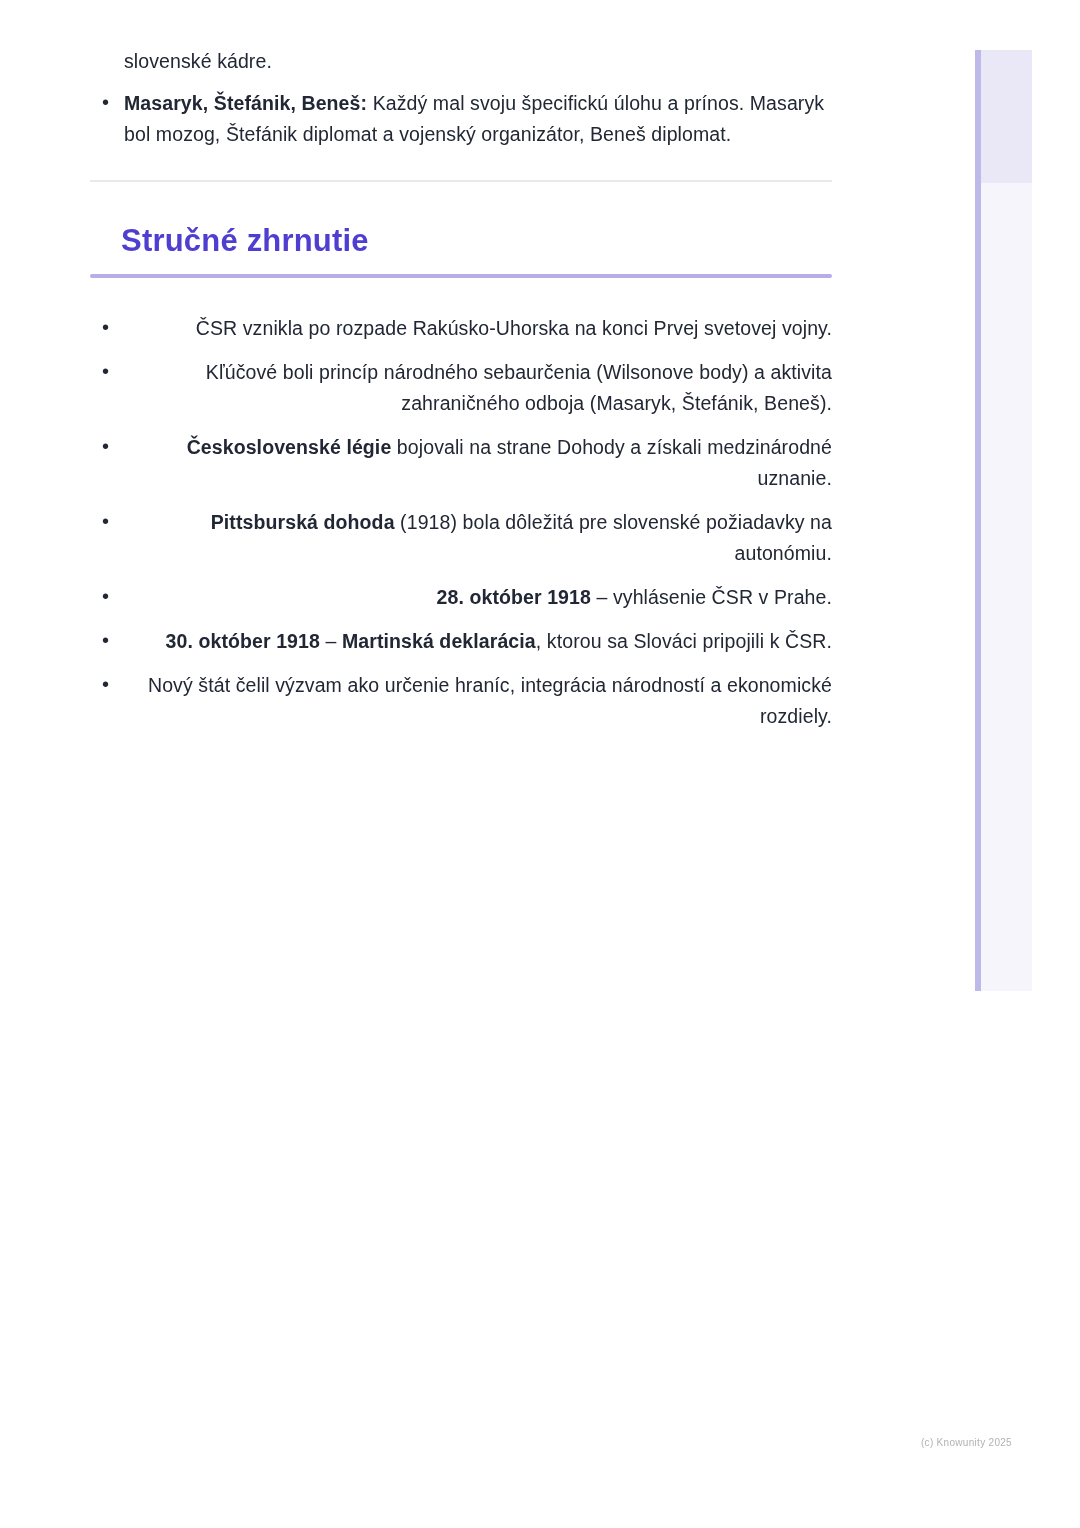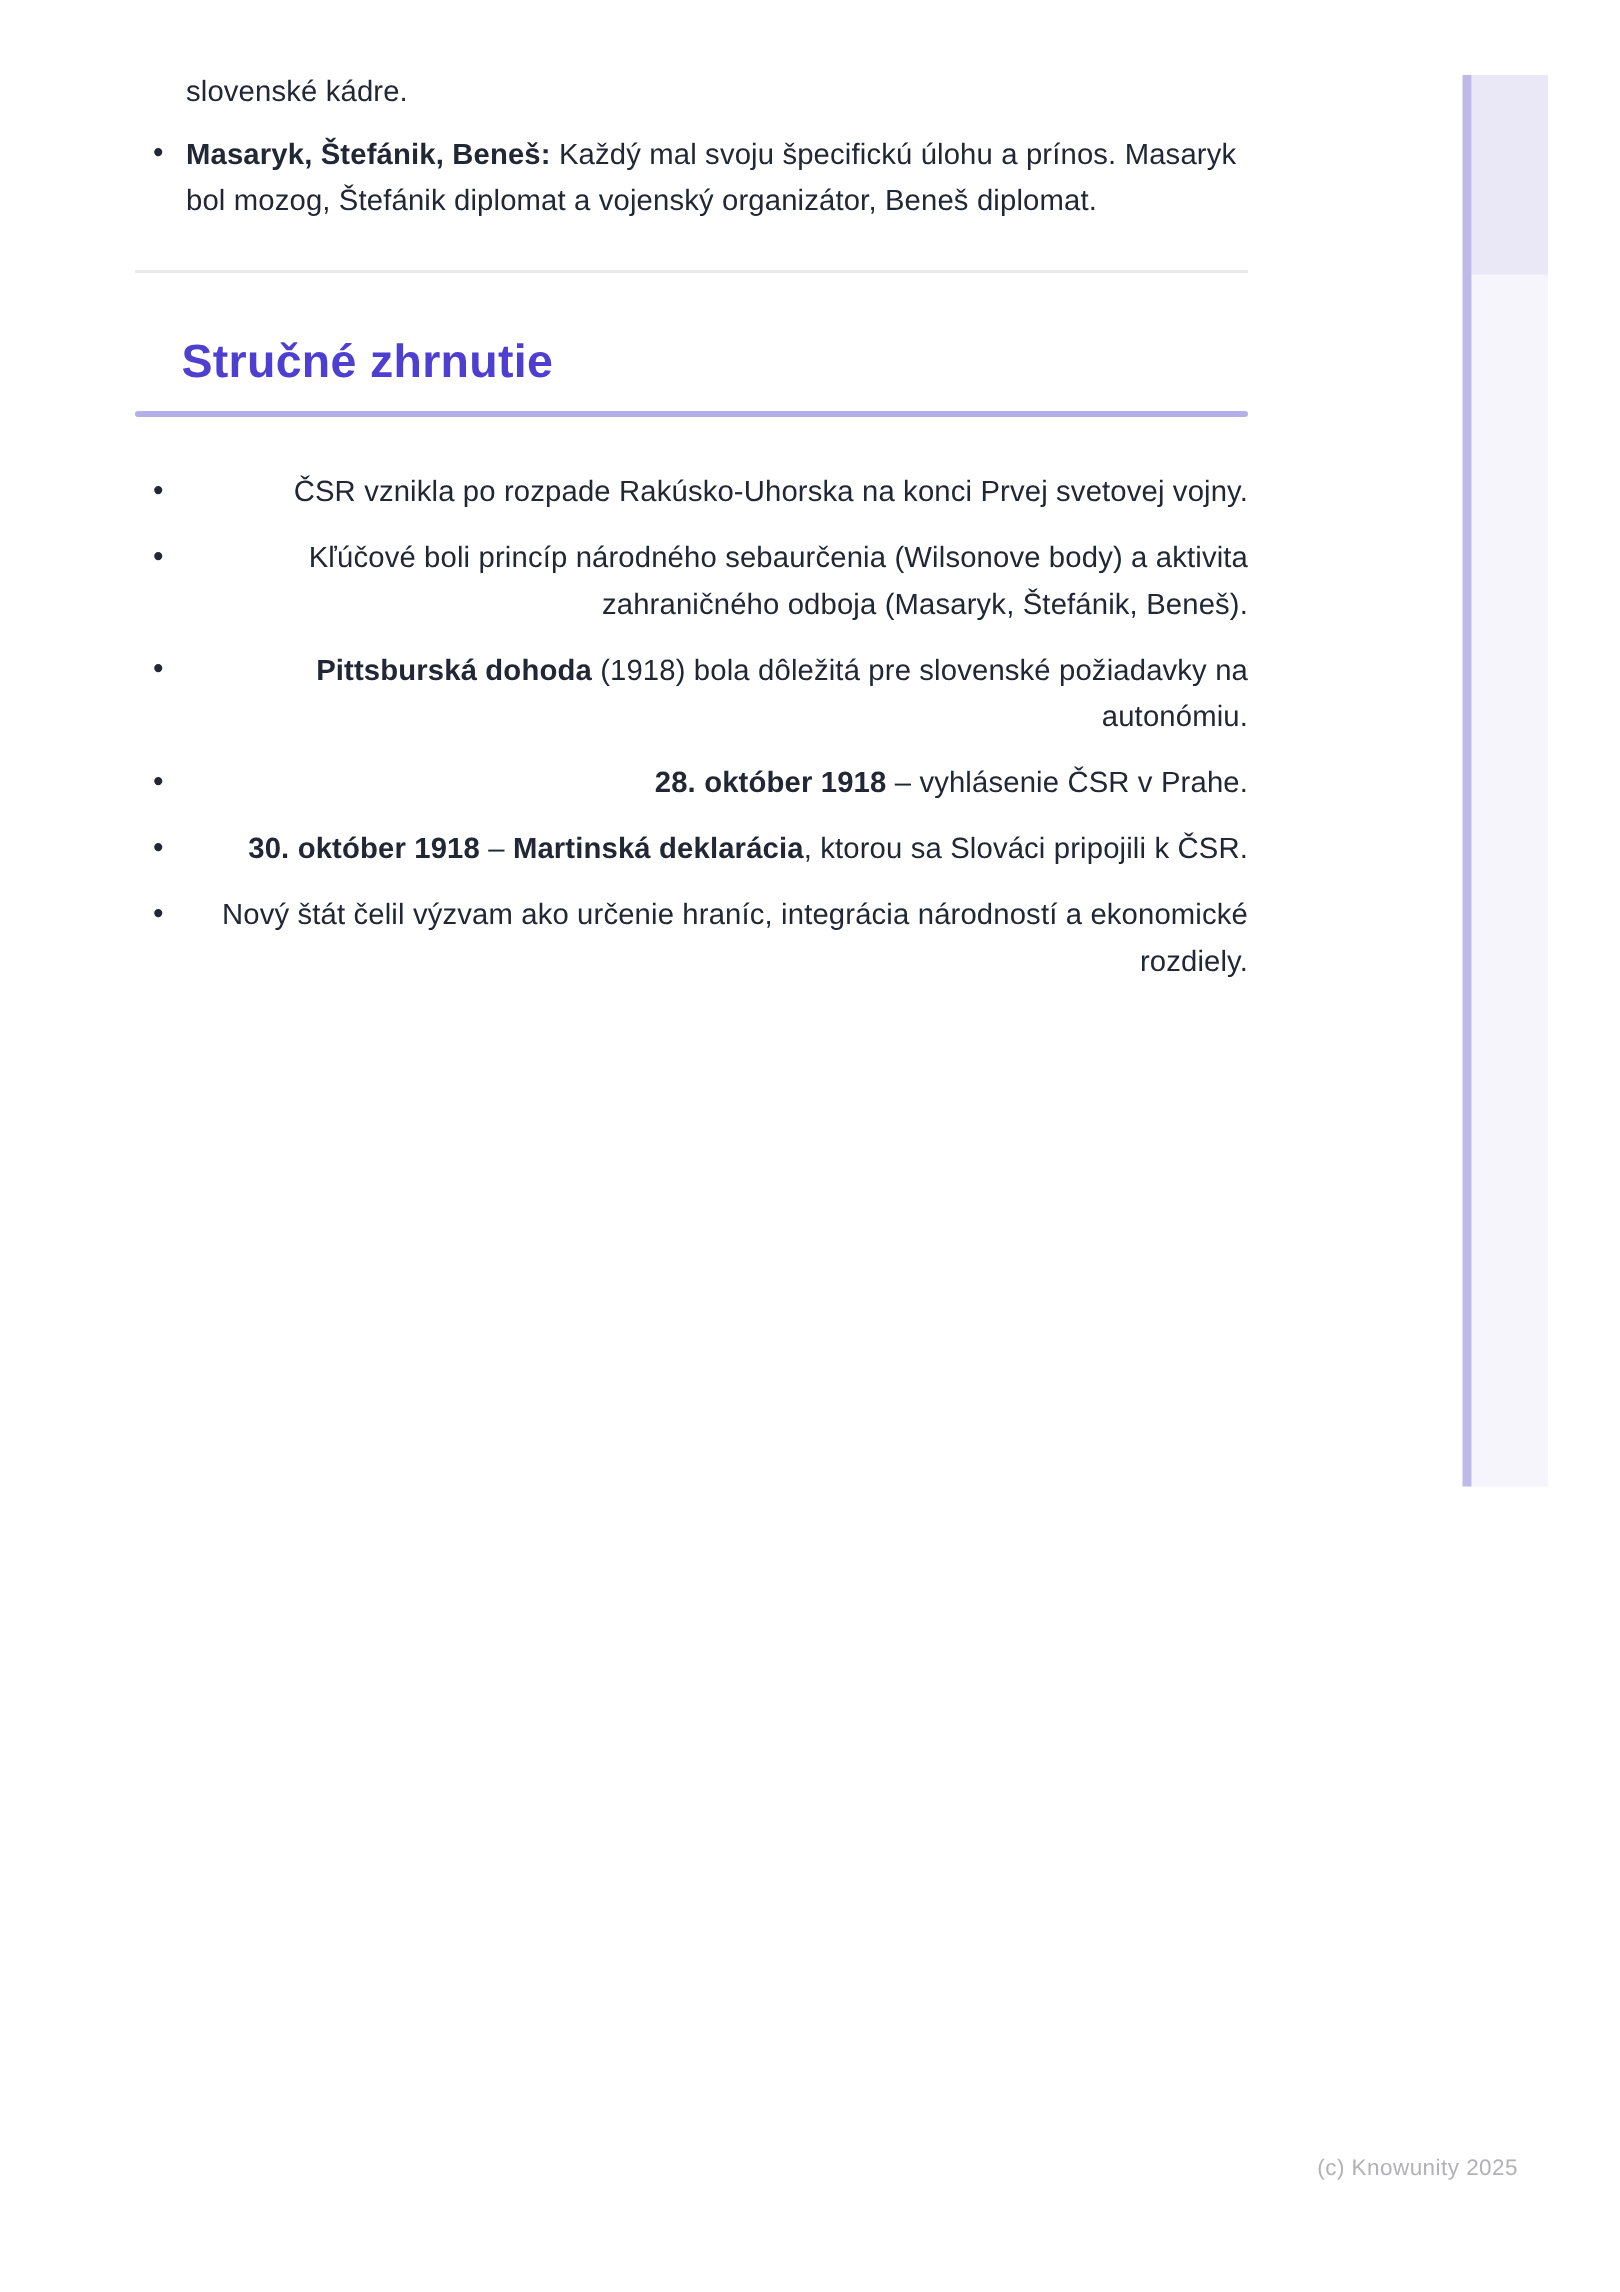--- a/index.html
+++ b/index.html
@@ -25,21 +25,21 @@
   .divider { border:none; height:2px; margin-top:30px; }
   h1.section-heading {
     font-size:31px; line-height:40px; font-weight:bold;
     letter-spacing:0.2px; margin-top:39px;
   }
   .heading-underline { height:4px; margin-top:13px; border-radius:2px; }
   ul.summary { margin-top:35px;text-align:right; }
   b { font-weight:bold; }
   .footer {
     position:absolute; top:1437px; right:68px;
-    font-size:15px; letter-spacing:0.3px;
+    font-size:10px; letter-spacing:0.3px;
   }
   .scroll-track { position:absolute; left:981px; top:50px; width:51px; height:941px; }
   .scroll-highlight { width:100%; height:133px; }
   .scroll-line { position:absolute; left:975px; top:50px; width:6px; height:941px; }
 </style>
 </head>
 <body>
 
 <div class="page">
 
@@ -53,20 +53,21 @@
 
     <hr class="divider" style="background: rgb(233, 233, 235);">
 
     <h1 class="section-heading" style="color: rgb(79, 63, 208); margin-left: 31px;">Stručné zhrnutie</h1>
 
     <div class="heading-underline" style="background: rgb(182, 174, 233);"></div>
 
     <ul class="bullets summary">
       <li class="body-text"><span>ČSR vznikla po rozpade Rakúsko-Uhorska na konci Prvej svetovej vojny.</span></li>
       <li class="body-text"><span>Kľúčové boli princíp národného sebaurčenia (Wilsonove body) a aktivita zahraničného odboja (Masaryk, Štefánik, Beneš).</span></li>
+      <li class="body-text"><b>Československé légie</b><span> bojovali na strane Dohody a získali medzinárodné uznanie.</span></li>
       <li class="body-text"><b>Pittsburská dohoda</b><span> (1918) bola dôležitá pre slovenské požiadavky na autonómiu.</span></li>
       <li class="body-text"><b>28. október 1918</b><span> – vyhlásenie ČSR v Prahe.</span></li>
       <li class="body-text"><b>30. október 1918</b><span> – </span><b>Martinská deklarácia</b><span>, ktorou sa Slováci pripojili k ČSR.</span></li>
       <li class="body-text"><span>Nový štát čelil výzvam ako určenie hraníc, integrácia národností a ekonomické rozdiely.</span></li>
     </ul>
 
   </div>
 
   <div class="scroll-track" style="background: rgb(245, 245, 251);">
     <div class="scroll-highlight" style="background: rgb(234, 232, 247);"></div>

